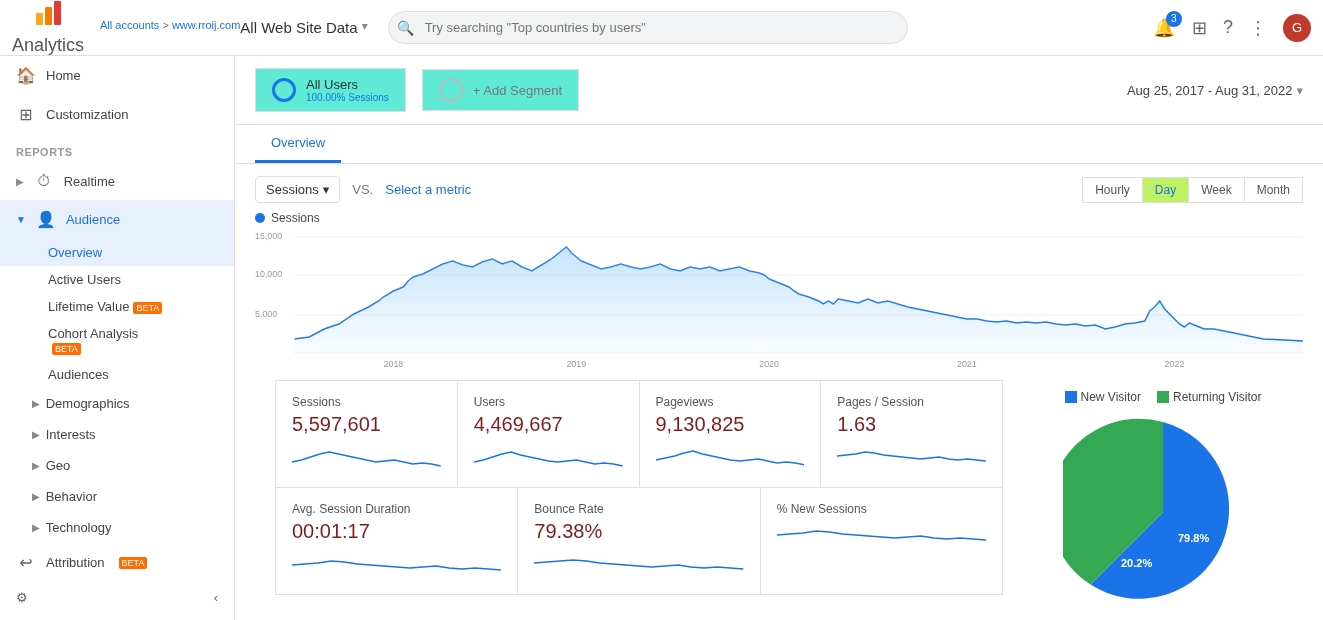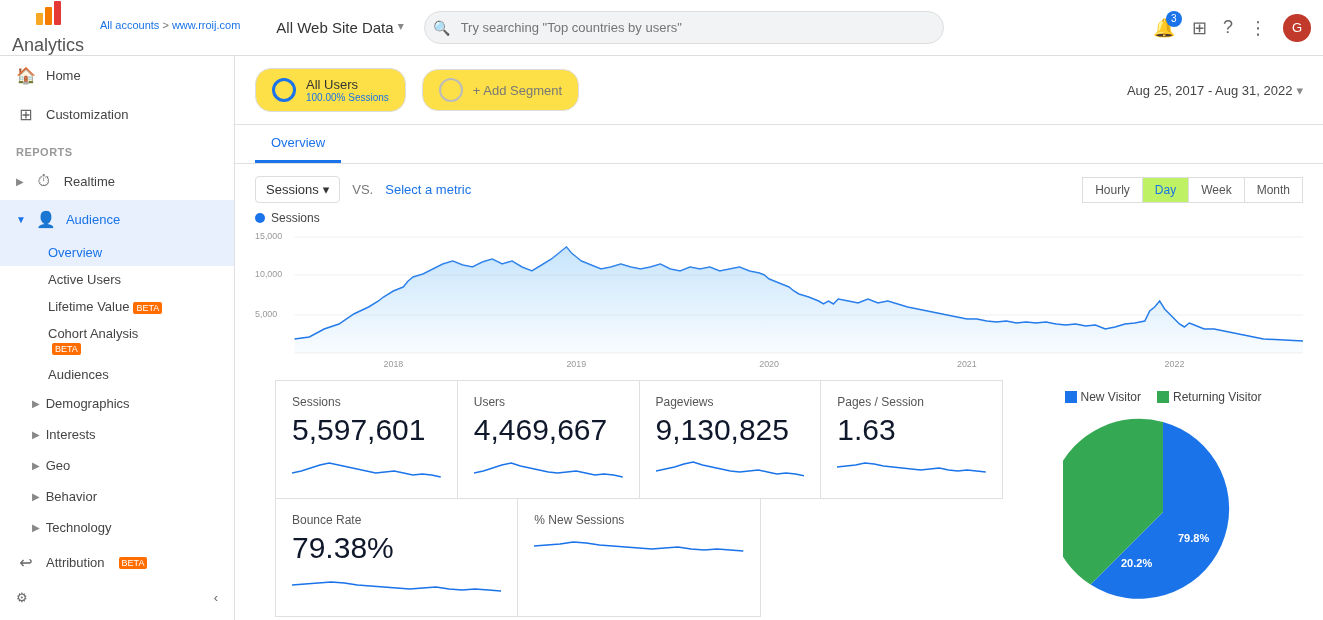--- a/index.html
+++ b/index.html
@@ -5,21 +5,21 @@
     * { margin: 0; padding: 0; box-sizing: border-box; }
     body { font-family: Arial, sans-serif; font-size: 13px; color: #333; background: #f5f5f5; display: flex; flex-direction: column; height: 620px; overflow: hidden; }
 
     
     .topbar { display: flex; align-items: center; background: #fff; border-bottom: 1px solid #ddd; padding: 0 12px; height: 56px; flex-shrink: 0; }
     .logo { display: flex; align-items: center; gap: 8px; margin-right: 16px; flex-direction: column; }
     .logo-icon { width: 28px; height: 28px; }
     .logo-text { font-size: 18px; color: #555; font-weight: 400; }
     .account-info { display: flex; flex-direction: row; margin-right: 20px; }
     .account-breadcrumb { font-size: 11px; color: #777; }
-    .account-name { font-size: 15px; color: #333; font-weight: 500; display: flex; align-items: flex-start; gap: 4px; margin-left: 36px; }
+    .account-name { font-size: 15px; color: #333; font-weight: 500; display: flex; align-items: flex-start; gap: 4px; }
     .search-bar { flex: 1; max-width: 520px; }
     .search-bar input { width: 100%; padding: 8px 16px 8px 36px; border: 1px solid #ddd; border-radius: 24px; background: #f1f3f4; font-size: 13px; color: #555; outline: none; }
     .search-wrapper { position: relative; }
     .search-icon-wrap { position: absolute; left: 10px; top: 50%; transform: translateY(-50%); color: #777; font-size: 14px; }
     .topbar-right { margin-left: auto; display: flex; align-items: center; gap: 16px; }
     .topbar-icon { color: #666; font-size: 18px; cursor: pointer; position: relative; }
     .badge { background: #1a73e8; color: #fff; font-size: 10px; border-radius: 50%; width: 16px; height: 16px; display: flex; align-items: center; justify-content: center; position: absolute; top: -6px; right: -6px; }
     .avatar { width: 28px; height: 28px; border-radius: 50%; background: #c0392b; display: flex; align-items: center; justify-content: center; color: #fff; font-size: 13px; }
 
     
@@ -36,21 +36,21 @@
     .nav-sub-expandable { display: flex; align-items: center; padding: 8px 16px 8px 32px; cursor: pointer; color: #444; font-size: 13px; gap: 6px; }
     .chevron { font-size: 10px; color: #888; }
     .beta-badge { font-size: 9px; background: #ff6d00; color: #fff; border-radius: 2px; padding: 1px 3px; margin-left: 4px; vertical-align: middle; }
     .sidebar-bottom { padding: 8px 16px; cursor: pointer; display: flex; align-items: center; gap: 10px; color: #666; font-size: 13px; }
 
     
     .content { flex: 1; overflow-y: auto; background: #fff; }
 
     
     .segment-bar { display: flex; align-items: center; padding: 12px 20px; border-bottom: 1px solid #e0e0e0; gap: 16px; }
-    .segment-pill { display: flex; align-items: center; gap: 10px; border: 1px solid #ddd; border-radius: 16px; padding: 8px 16px; background: #fde047; cursor: pointer; }
+    .segment-pill { display: flex; align-items: center; gap: 10px; border: 1px solid #ddd; border-radius: 0; padding: 8px 16px; background: #5eead4; cursor: pointer; }
     .segment-circle { width: 24px; height: 24px; border-radius: 50%; border: 3px solid #1a73e8; background: transparent; flex-shrink: 0; }
     .segment-circle-empty { width: 24px; height: 24px; border-radius: 50%; border: 2px solid #bbb; background: transparent; flex-shrink: 0; }
     .segment-text { font-size: 13px; font-weight: 500; }
     .segment-sub { font-size: 10px; color: #1a73e8; }
     .add-segment { color: #777; font-size: 13px; }
     .date-range { margin-left: auto; font-size: 13px; color: #444; display: flex; align-items: center; gap: 4px; }
     .date-range-caret { color: #888; }
 
     
     .overview-tab { padding: 0 20px; border-bottom: 1px solid #e0e0e0; }
@@ -70,21 +70,21 @@
     .legend-dot { width: 10px; height: 10px; border-radius: 50%; background: #1a73e8; }
     .legend-label { font-size: 12px; color: #444; }
 
     .chart-wrap { padding: 0 20px 8px; position: relative; }
     .chart-svg { width: 100%; height: 140px; }
 
     
     .stats-grid { display: grid; grid-template-columns: repeat(4, 1fr); gap: 0; border-top: 1px solid #e0e0e0; border-left: 1px solid #e0e0e0; margin: 0 20px; }
     .stat-card { border-right: 1px solid #e0e0e0; border-bottom: 1px solid #e0e0e0; padding: 14px 16px; }
     .stat-label { font-size: 12px; color: #555; margin-bottom: 4px; }
-    .stat-value { font-size: 30px; color: #0f172a; font-weight: 400; margin-bottom: 6px; }
+    .stat-value { font-size: 20px; color: #7f1d1d; font-weight: 400; margin-bottom: 6px; }
     .stat-sparkline { height: 28px; width: 100%; }
 
     .stats-grid2 { display: grid; grid-template-columns: repeat(3, 1fr); gap: 0; border-top: 0; border-left: 1px solid #e0e0e0; margin: 0 20px; }
 
     
     .bottom-section { display: flex; padding: 0 20px; }
     .metrics-section { flex: 1; }
     .pie-section-wrap { width: 280px; flex-shrink: 0; display: flex; flex-direction: column; align-items: center; padding-top: 10px; }
     .pie-legend { display: flex; gap: 16px; margin-bottom: 8px; font-size: 12px; color: #444; align-items: center; }
     .pie-legend-item { display: flex; align-items: center; gap: 4px; }
@@ -301,20 +301,27 @@
             <div class="stat-label">Pages / Session</div>
             <div class="stat-value">1.63</div>
             <svg class="stat-sparkline" viewBox="0 0 160 28" preserveAspectRatio="none">
               <path d="M0,14 L10,13 L20,12 L30,10 L40,11 L50,13 L60,14 L70,15 L80,16 L90,17 L100,16 L110,15 L120,17 L130,18 L140,17 L150,18 L160,19" stroke="#1a73e8" stroke-width="1.5" fill="none"></path>
             </svg>
           </div>
         </div>
 
         <div class="stats-grid2">
           <div class="stat-card">
+            <div class="stat-label">Avg. Session Duration</div>
+            <div class="stat-value">00:01:17</div>
+            <svg class="stat-sparkline" viewBox="0 0 160 28" preserveAspectRatio="none">
+              <path d="M0,16 L10,15 L20,14 L30,12 L40,13 L50,15 L60,16 L70,17 L80,18 L90,19 L100,18 L110,17 L120,19 L130,20 L140,19 L150,20 L160,21" stroke="#1a73e8" stroke-width="1.5" fill="none"></path>
+            </svg>
+          </div>
+          <div class="stat-card">
             <div class="stat-label">Bounce Rate</div>
             <div class="stat-value">79.38%</div>
             <svg class="stat-sparkline" viewBox="0 0 160 28" preserveAspectRatio="none">
               <path d="M0,14 L10,13 L20,12 L30,11 L40,12 L50,14 L60,15 L70,16 L80,17 L90,18 L100,17 L110,16 L120,18 L130,19 L140,18 L150,19 L160,20" stroke="#1a73e8" stroke-width="1.5" fill="none"></path>
             </svg>
           </div>
           <div class="stat-card">
             <div class="stat-label">% New Sessions</div>
             <svg class="stat-sparkline" viewBox="0 0 160 28" preserveAspectRatio="none">
               <path d="M0,15 L10,14 L20,13 L30,11 L40,12 L50,14 L60,15 L70,16 L80,17 L90,18 L100,17 L110,16 L120,18 L130,19 L140,18 L150,19 L160,20" stroke="#1a73e8" stroke-width="1.5" fill="none"></path>

